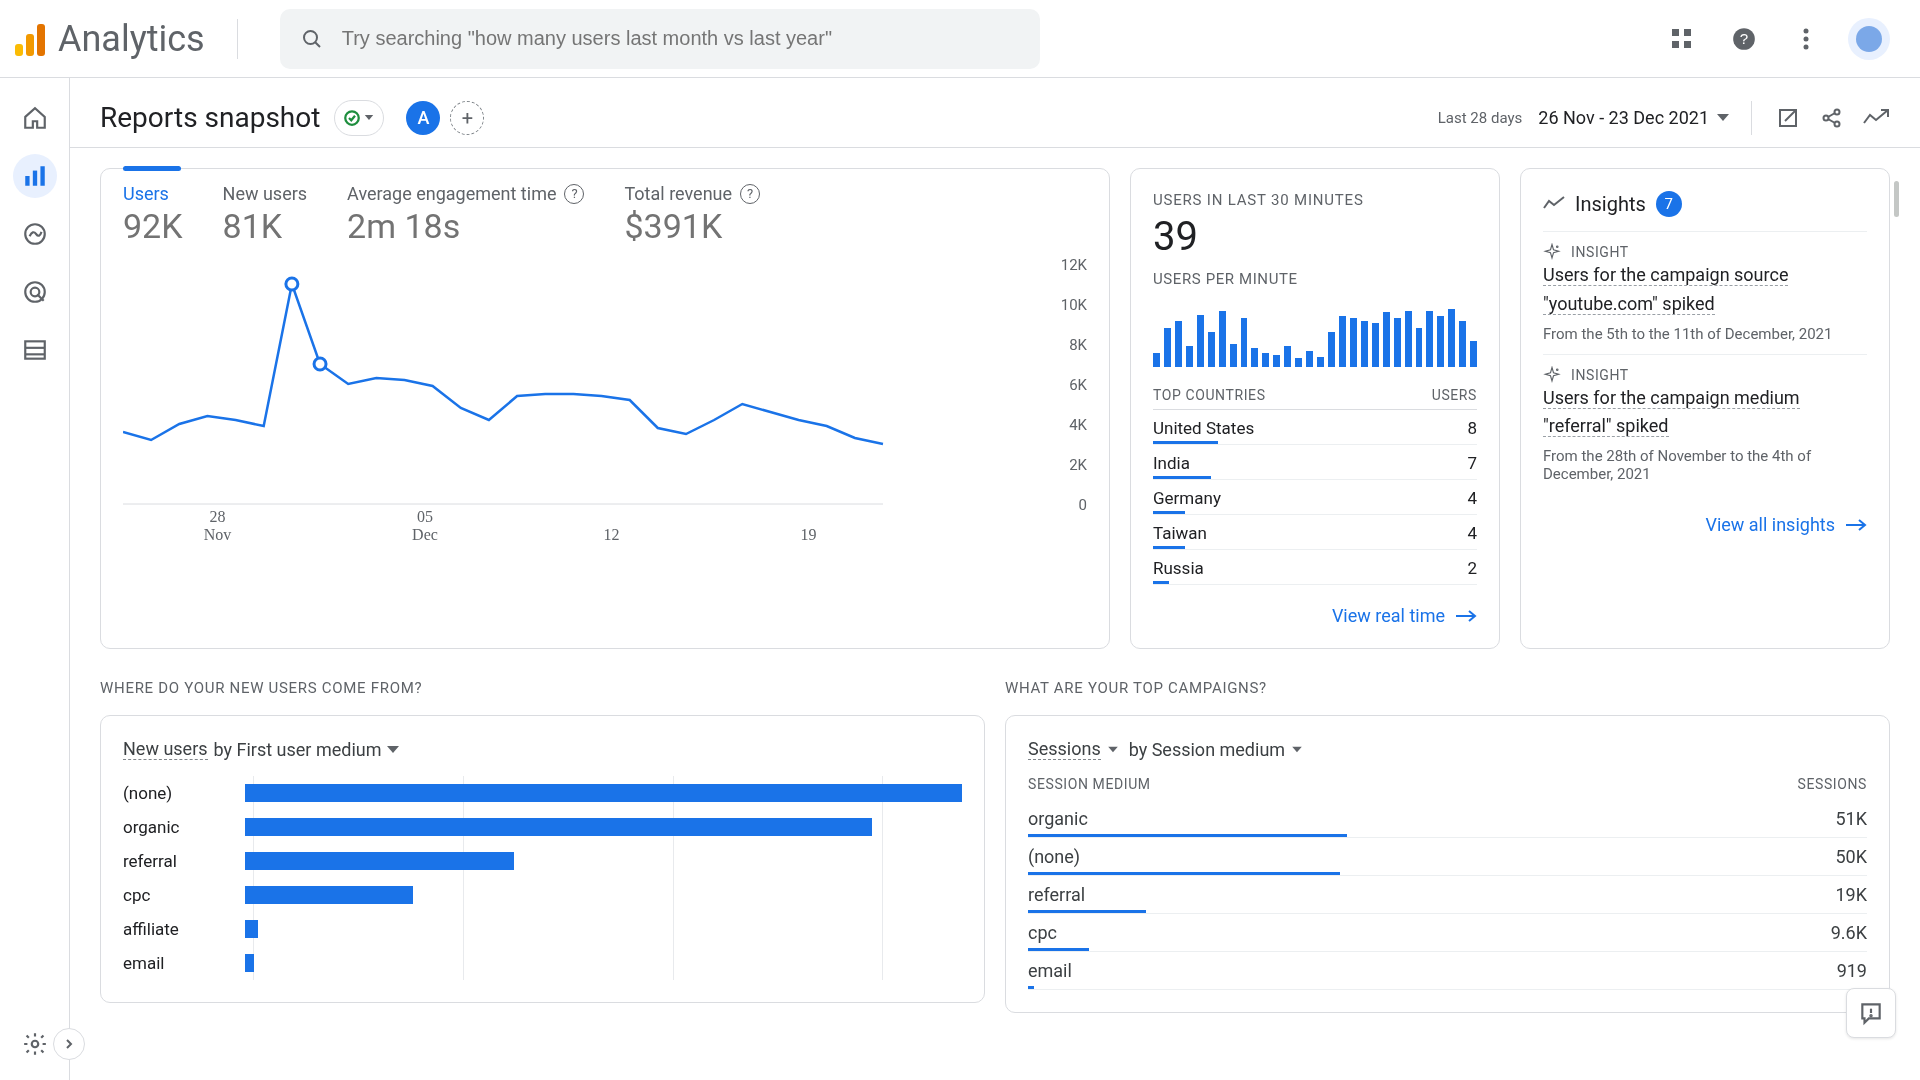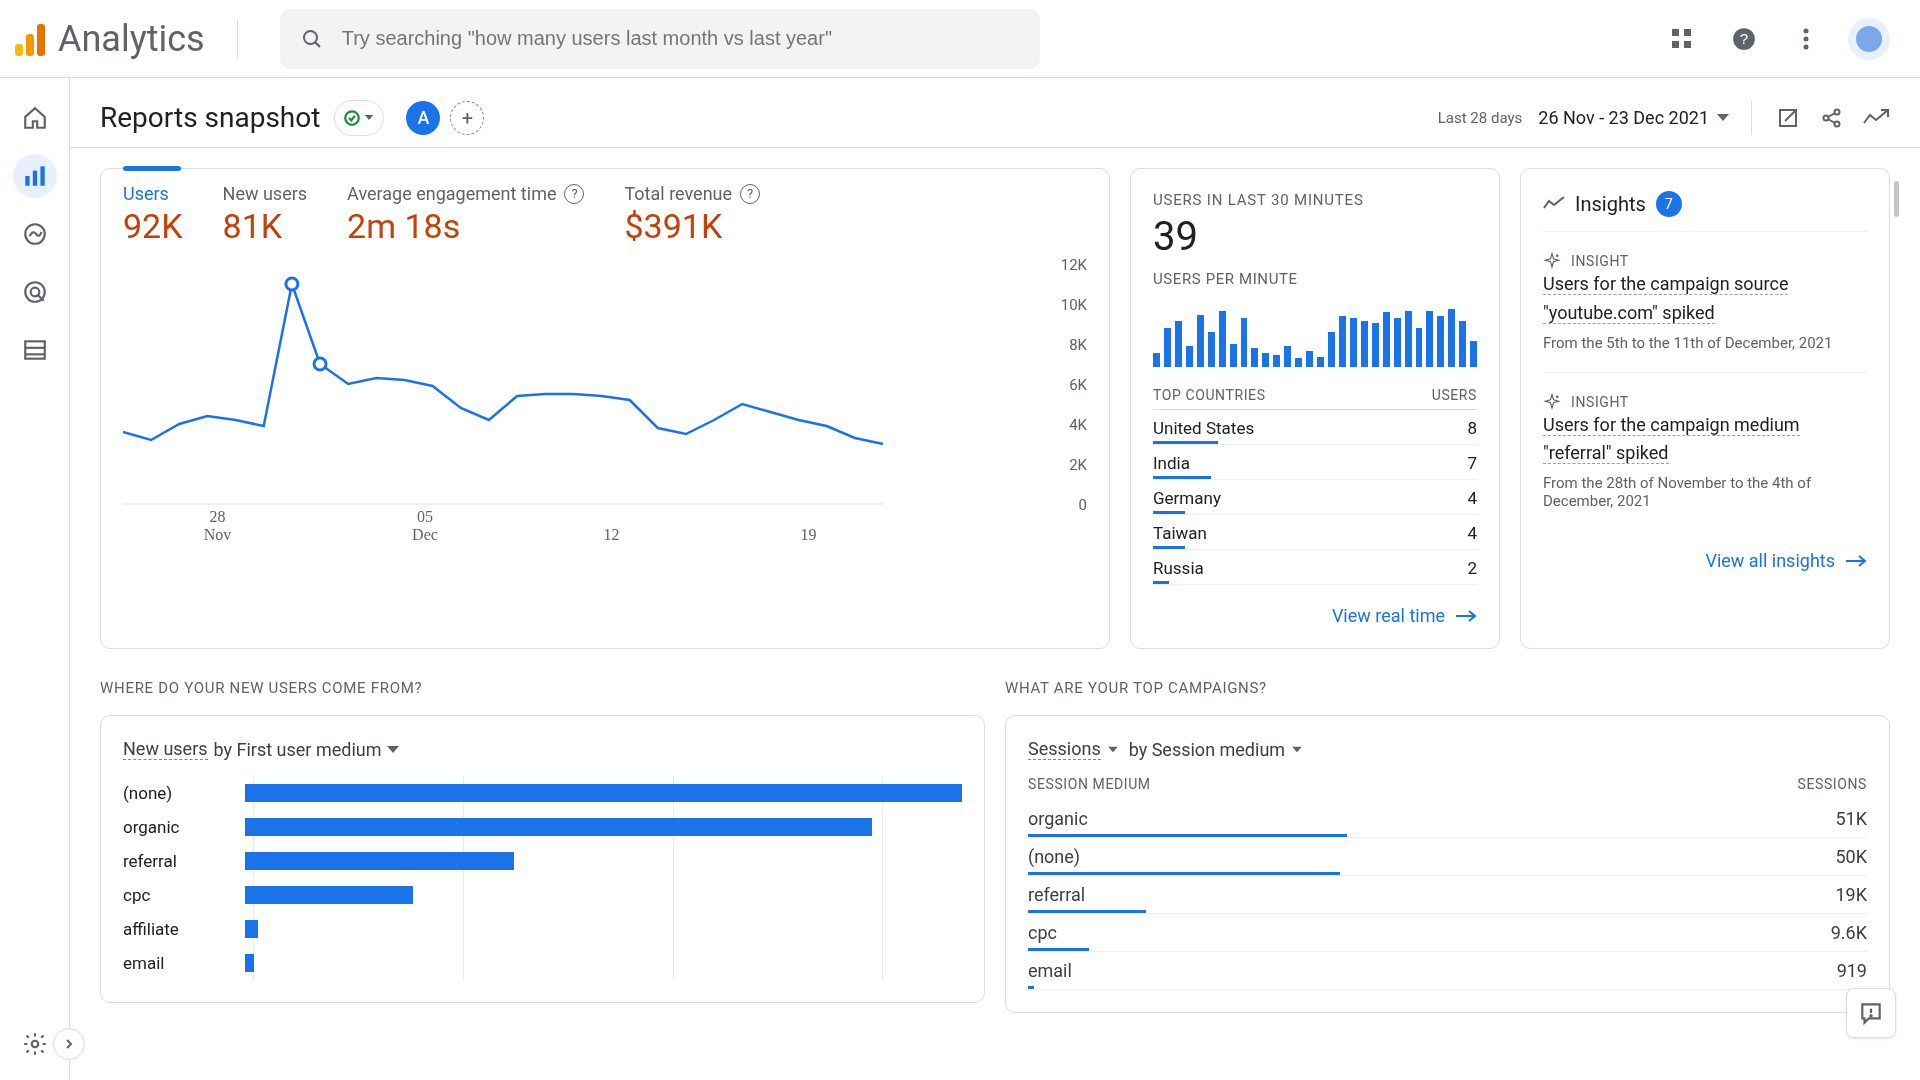--- a/index.html
+++ b/index.html
@@ -80,42 +80,42 @@
 .row1 { display:flex; gap:20px; }
 .card { background:#fff; border:1px solid #dadce0; border-radius:10px; padding:22px; }
 .card.overview { flex:1; min-width:780px;}
 .card.realtime { width:370px;}
 .card.insights { width:370px; position:relative;}
 .metric-tabs { display:flex; gap:40px; }
 .metric { cursor:pointer; }
 .metric .label { font-size:18px; color:#5f6368; display:flex;align-items:center; gap:8px;}
 .metric .label .qmark { width:20px;height:20px;border:1.6px solid #5f6368;border-radius:50%;display:flex;align-items:center;justify-content:center;font-size:13px;}
 .metric.active .label { color:#1a73e8;}
-.metric .value { font-size:34px; color:#c2410c; margin-top:2px;}
+.metric .value { font-size:34px; color:#737373; margin-top:2px;}
 .tab-indicator { width:58px;height:5px;background:#1a73e8; border-radius:3px; margin:-25px 0 12px 0px;}
 .chart-area { position:relative; height:280px; margin-top:18px;}
 .y-label { position:absolute; right:0; font-size:15px; color:#5f6368;}
 .x-tick { position:absolute; bottom:0; text-align:center; font-size:16px; color:#5f6368;font-family:Liberation Serif, serif;}
 
 
 .rt-title { font-size:15px; letter-spacing:0.8px; color:#5f6368;}
 .rt-value { font-size:40px; color:#202124; margin:4px 0 10px 0;}
 .rt-sub { font-size:15px; letter-spacing:0.6px; color:#5f6368; margin-bottom:21px;}
 .rt-bars { display:flex; align-items:flex-end; gap:4px; height:58px; }
 .rt-bars .b { flex:1; background:#1a73e8;}
 .rt-tbl-head { display:flex; justify-content:space-between; font-size:14px; letter-spacing:0.6px; color:#5f6368; margin-top:20px; padding-bottom:6px; border-bottom:1px solid #dadce0;}
 .rt-row { display:flex; justify-content:space-between; font-size:17px; color:#202124; padding:8px 0 6px 0; border-bottom:1px solid #eceff1; position:relative;}
 .rt-row .bar { position:absolute; left:0; bottom:0; height:3px; background:#1a73e8;}
 .card-link { display:flex; align-items:center; justify-content:flex-end; gap:10px; color:#1a73e8; font-size:18px; margin-top:20px; cursor:pointer;}
 
 
 .ins-head { display:flex; align-items:center; gap:10px; margin-bottom:14px;}
 .ins-head .title { font-size:20px; color:#202124;}
 .ins-count { width:26px;height:26px;border-radius:50%;background:#1a73e8;color:#fff;font-size:15px;display:flex;align-items:center;justify-content:center;}
-.ins-item { border-top:1px solid #eceff1; padding:20px 0;}
+.ins-item { border-top:1px solid #eceff1; padding:11px 0;}
 .ins-item .tag { font-size:14px;letter-spacing:0.6px;color:#5f6368; display:flex;align-items:center;gap:10px;}
 .ins-item .text { font-size:18px; color:#202124; border-bottom:1px dashed #9aa0a6; display:inline; line-height:1.6;}
 .ins-item .date { font-size:15px; color:#5f6368; margin-top:6px;}
 
 
 .row2 { display:flex; gap:20px; margin-top:30px;}
 .sec-title { font-size:15px; letter-spacing:0.7px; color:#5f6368; margin-bottom:18px;}
 .card.bottom { flex:1; }
 .sel-line { font-size:18px; display:flex; align-items:center; gap:6px; margin-bottom:16px;}
 .sel-underline { border-bottom:1px dashed #80868b; display:inline-block;}

